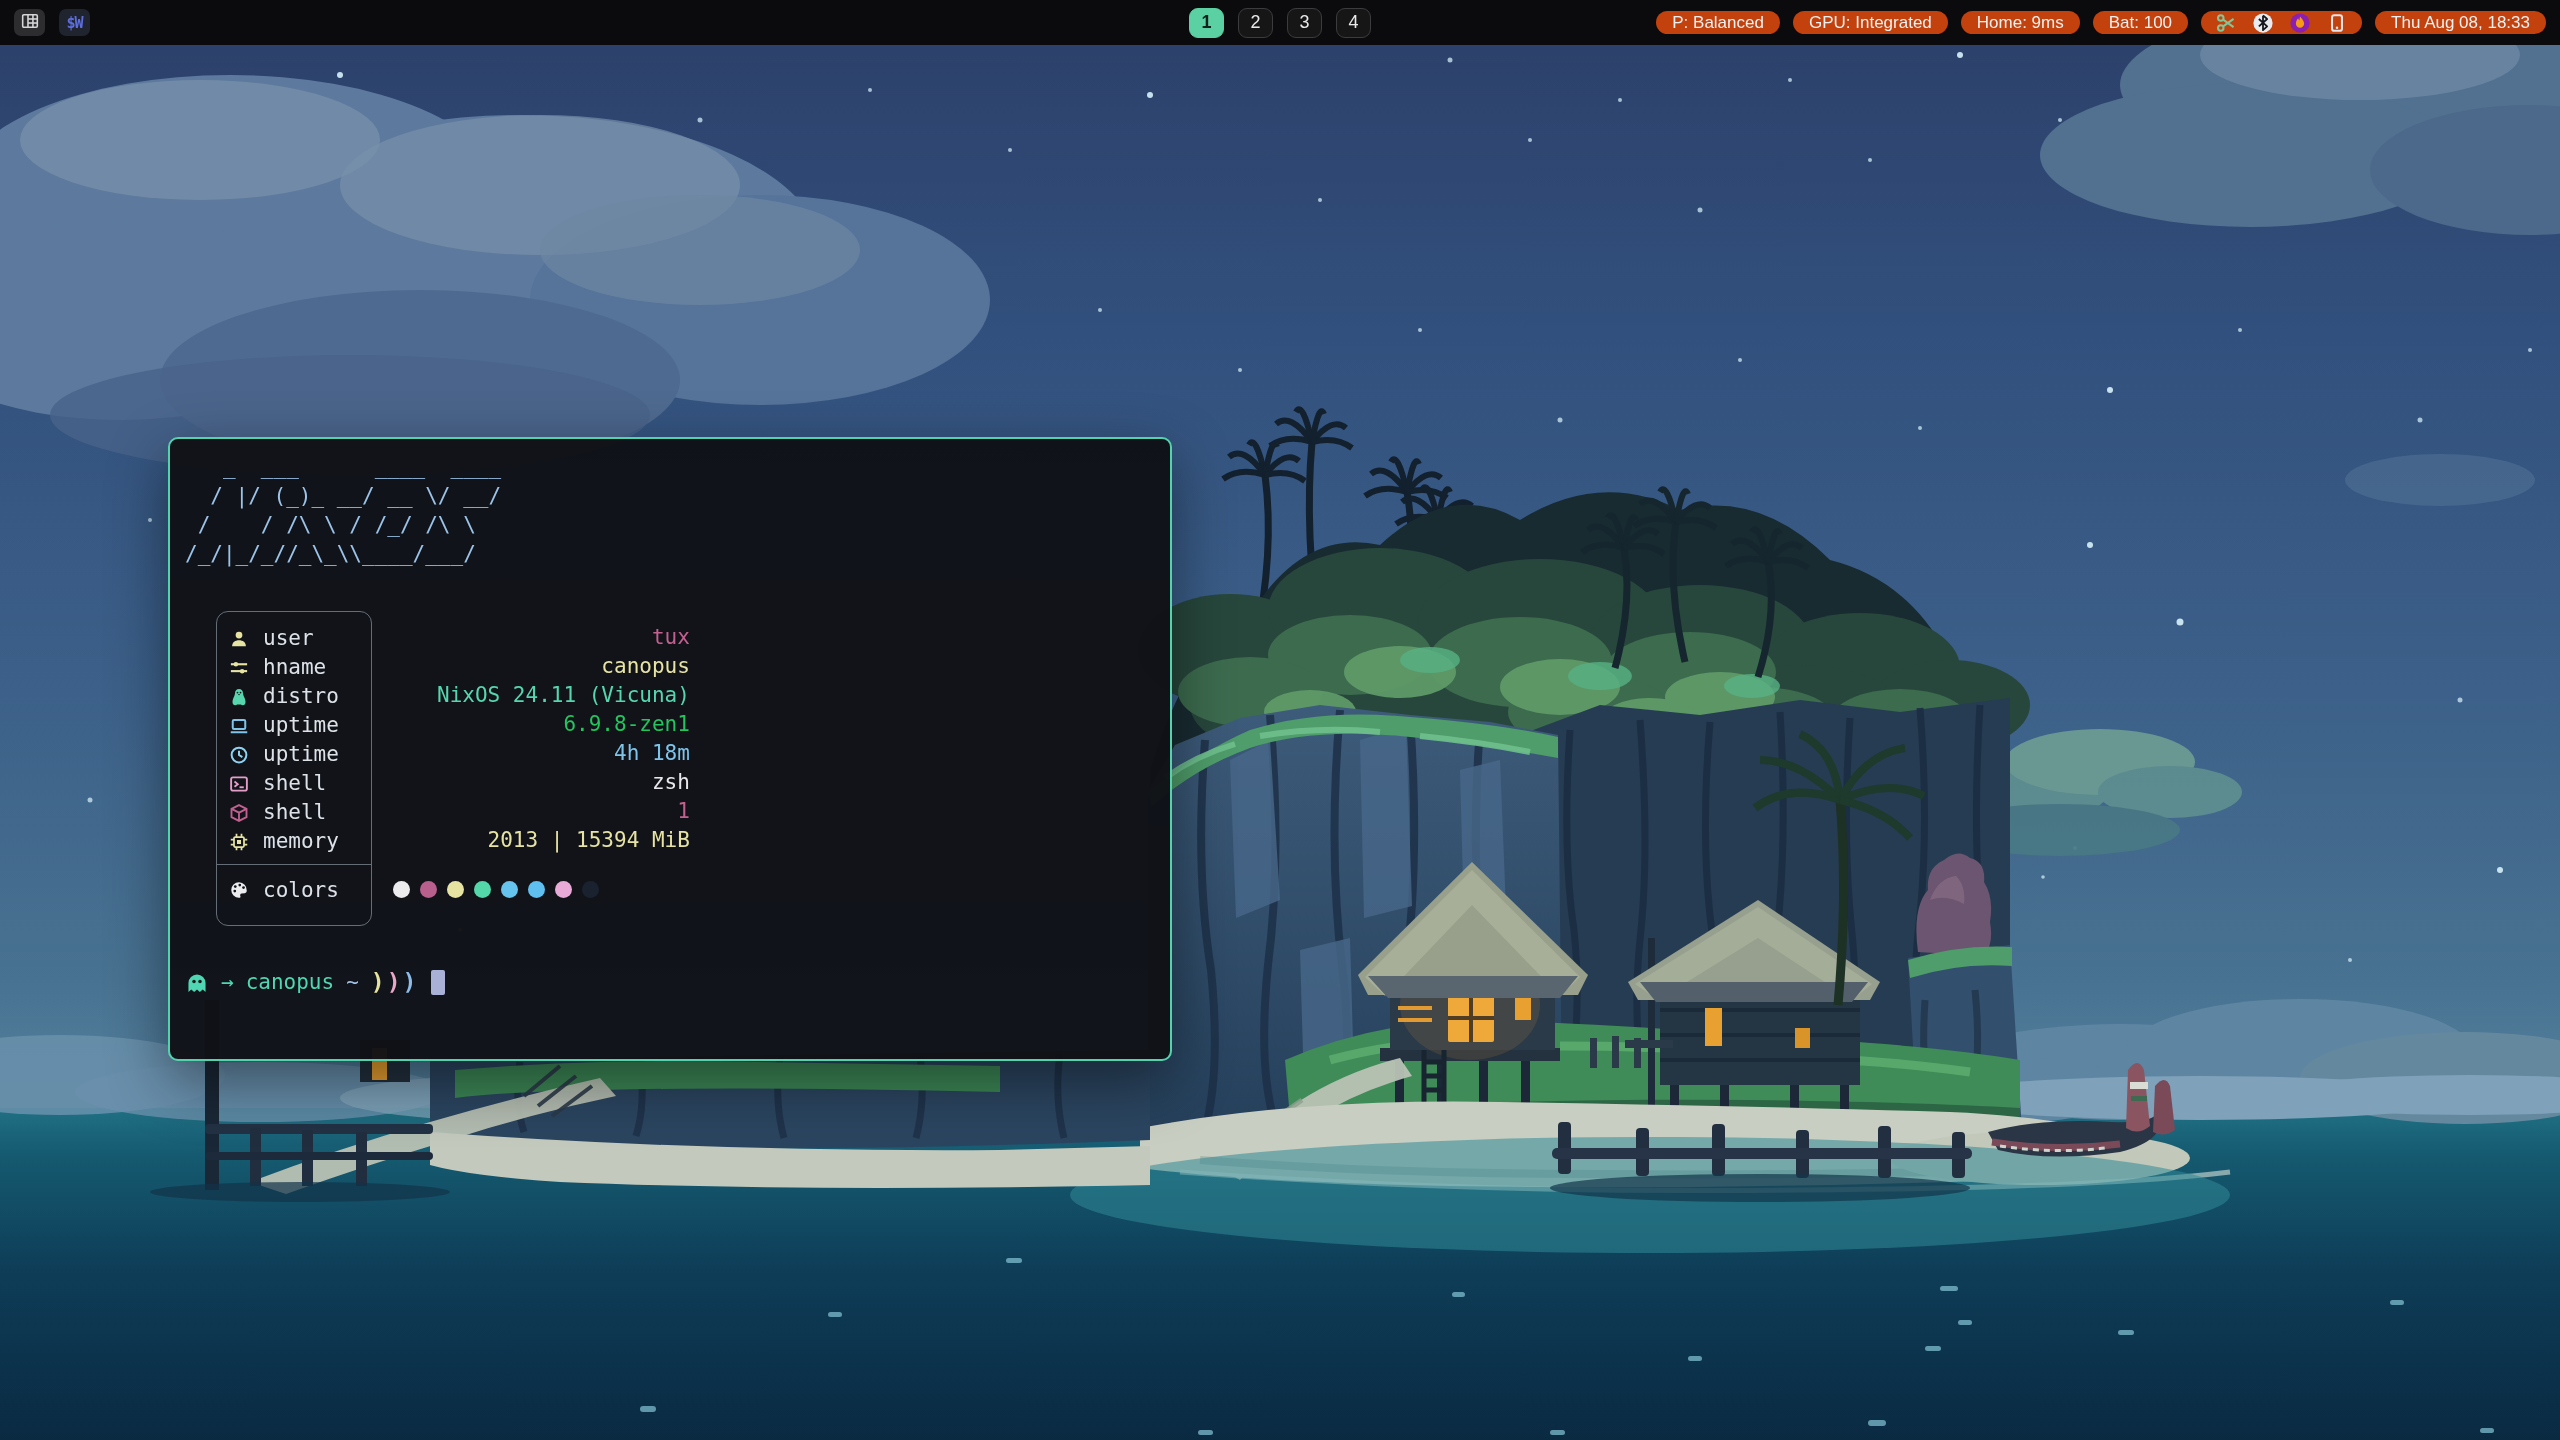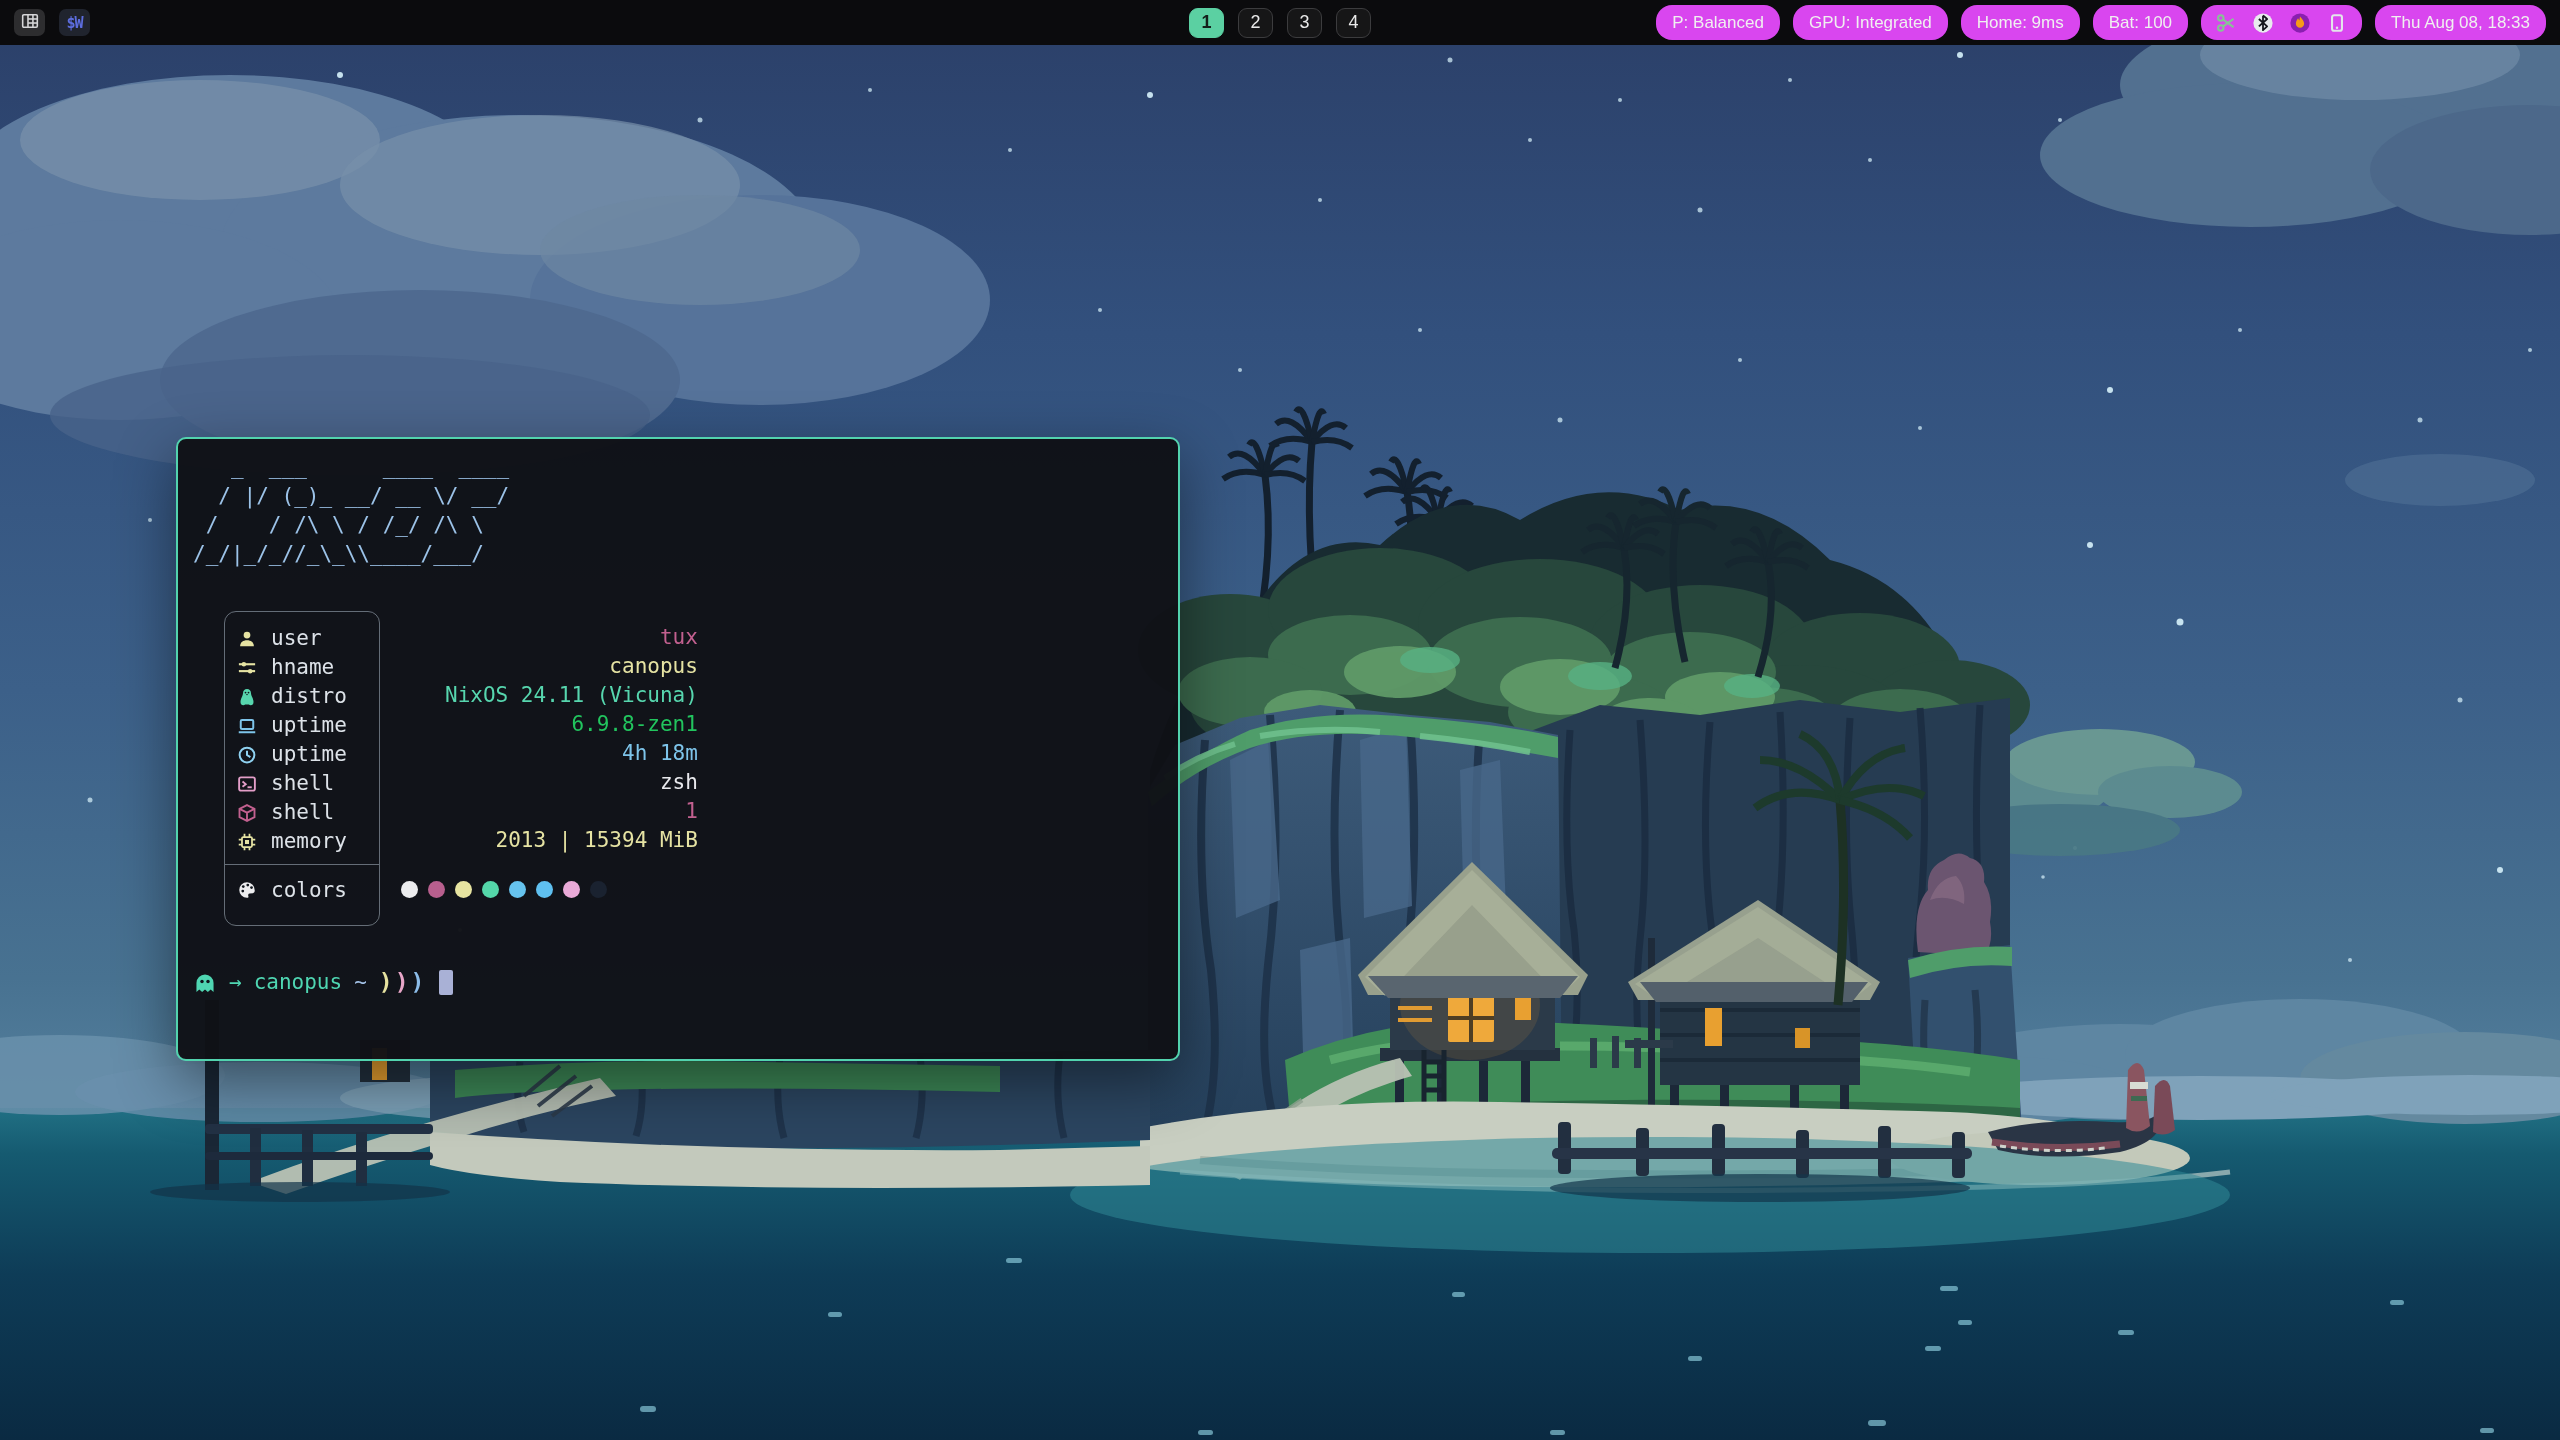--- a/index.html
+++ b/index.html
@@ -21,28 +21,28 @@
   .badge-w { color:#5d6ee0; font-family:"DejaVu Sans Mono", monospace;
              font-weight:bold; font-size:15px; letter-spacing:-1px; }
   .workspaces { position:absolute; left:50%; transform:translateX(-50%);
                 display:flex; gap:14px; align-items:center; }
   .ws-pill { min-width:35px; height:30px; padding:0 10px; border-radius:9px;
              display:flex; align-items:center; justify-content:center;
              font-size:18px; color:#e9e9e9; background:#161617;
              border:1px solid #3c3c3e; cursor:pointer; }
   .ws-pill.active { background:#5bd0a2; color:#14201b; border-color:#5bd0a2; font-weight:bold; }
   .bar-right { margin-left:auto; display:flex; align-items:center; gap:13px; padding-right:4px; }
-  .pill { height:35px; border-radius:16px; background:#d946ef; color:#f0f0f0;
+  .pill { height:23px; border-radius:16px; background:#c2410c; color:#f0f0f0;
           font-size:17px; display:flex; align-items:center; padding:0 16px;
           white-space:nowrap; cursor:pointer; }
   .pill.tray { gap:15px; padding:0 14px; }
   .tray-ic { width:22px; height:22px; display:flex; align-items:center; justify-content:center; }
 
   
-  .terminal { position:absolute; left:176px; top:437px; width:1004px; height:624px;
+  .terminal { position:absolute; left:168px; top:437px; width:1004px; height:624px;
               background:rgba(15,17,22,0.97); border:2px solid #52d3ae; border-radius:10px;
               z-index:20; box-shadow:0 20px 60px rgba(0,0,0,0.45);
               font-family:"DejaVu Sans Mono", monospace; font-size:21px; line-height:29px;text-decoration:underline; }
   .term-inner { position:absolute; inset:0; padding:14px 0 0 15px; overflow:hidden; }
   pre.ascii { font-family:inherit; font-size:21px; line-height:29px; margin:0; }
 
   .info { display:flex; margin-top:42px; margin-left:31px; }
   .keycol { width:156px; border:1.5px solid rgba(154,164,176,0.62); border-radius:12px;
             padding-top:12px; padding-bottom:10px; }
   .krow { height:29px; display:flex; align-items:center; padding-left:12px; }

